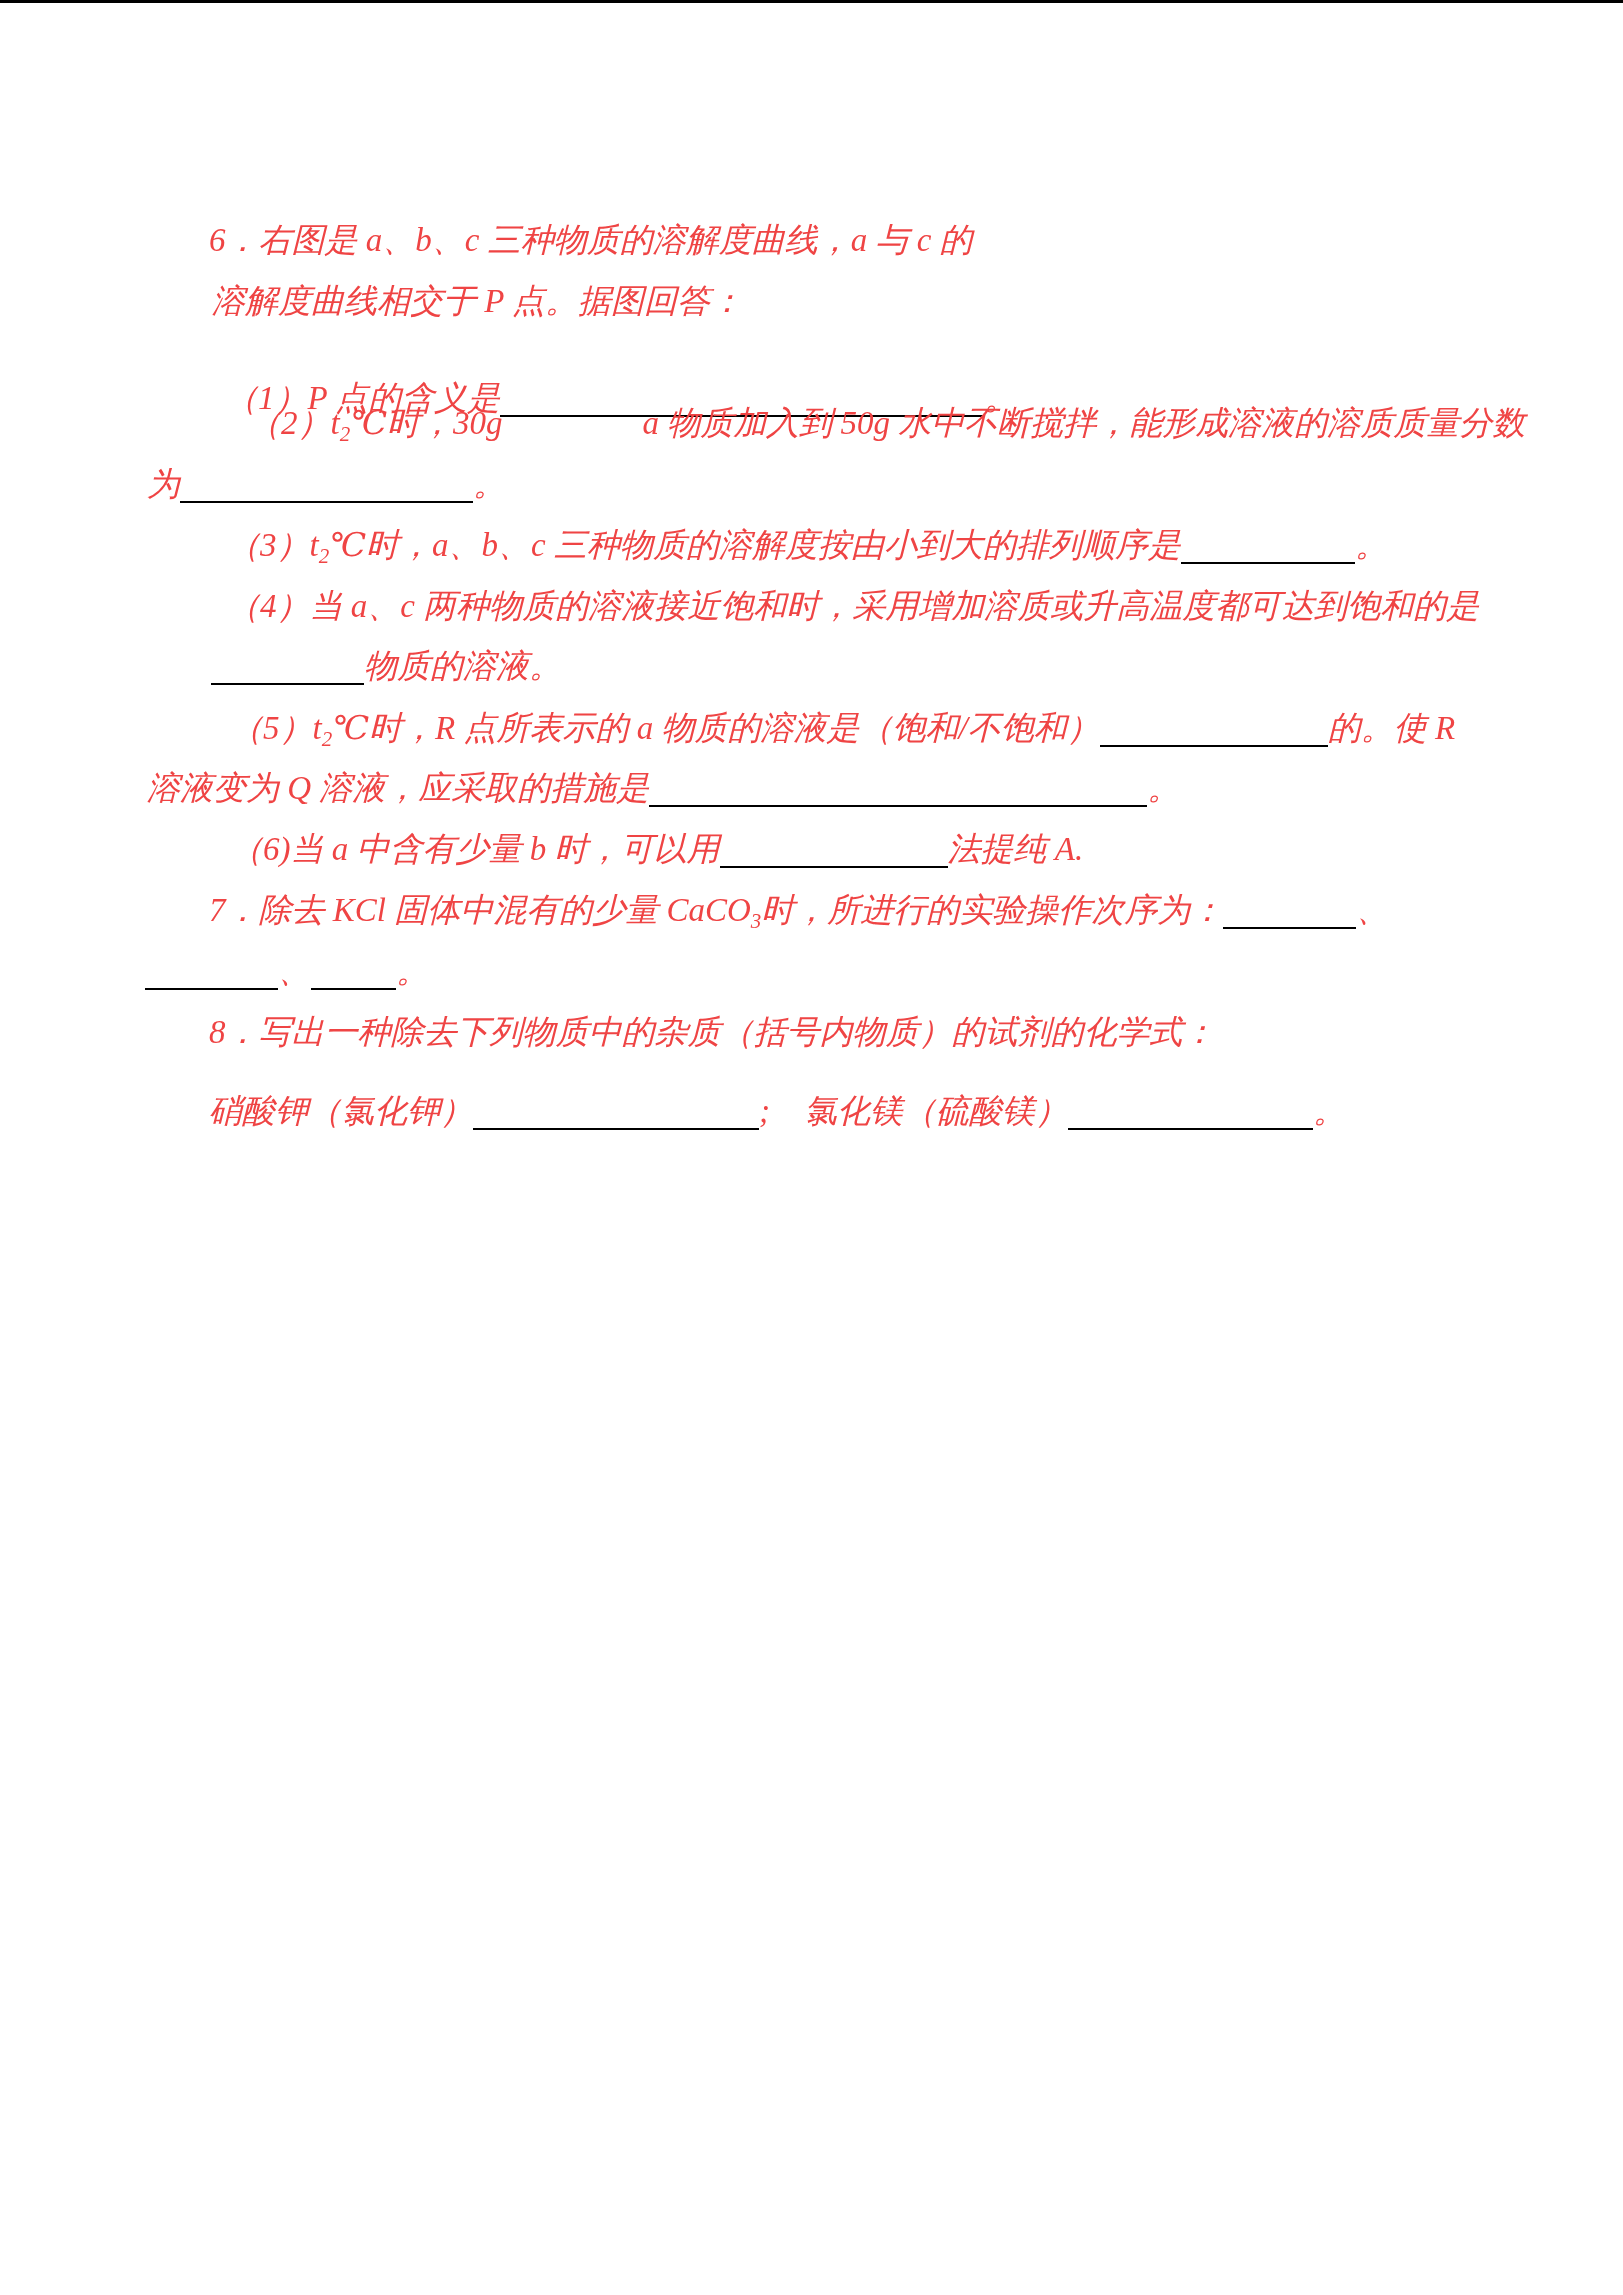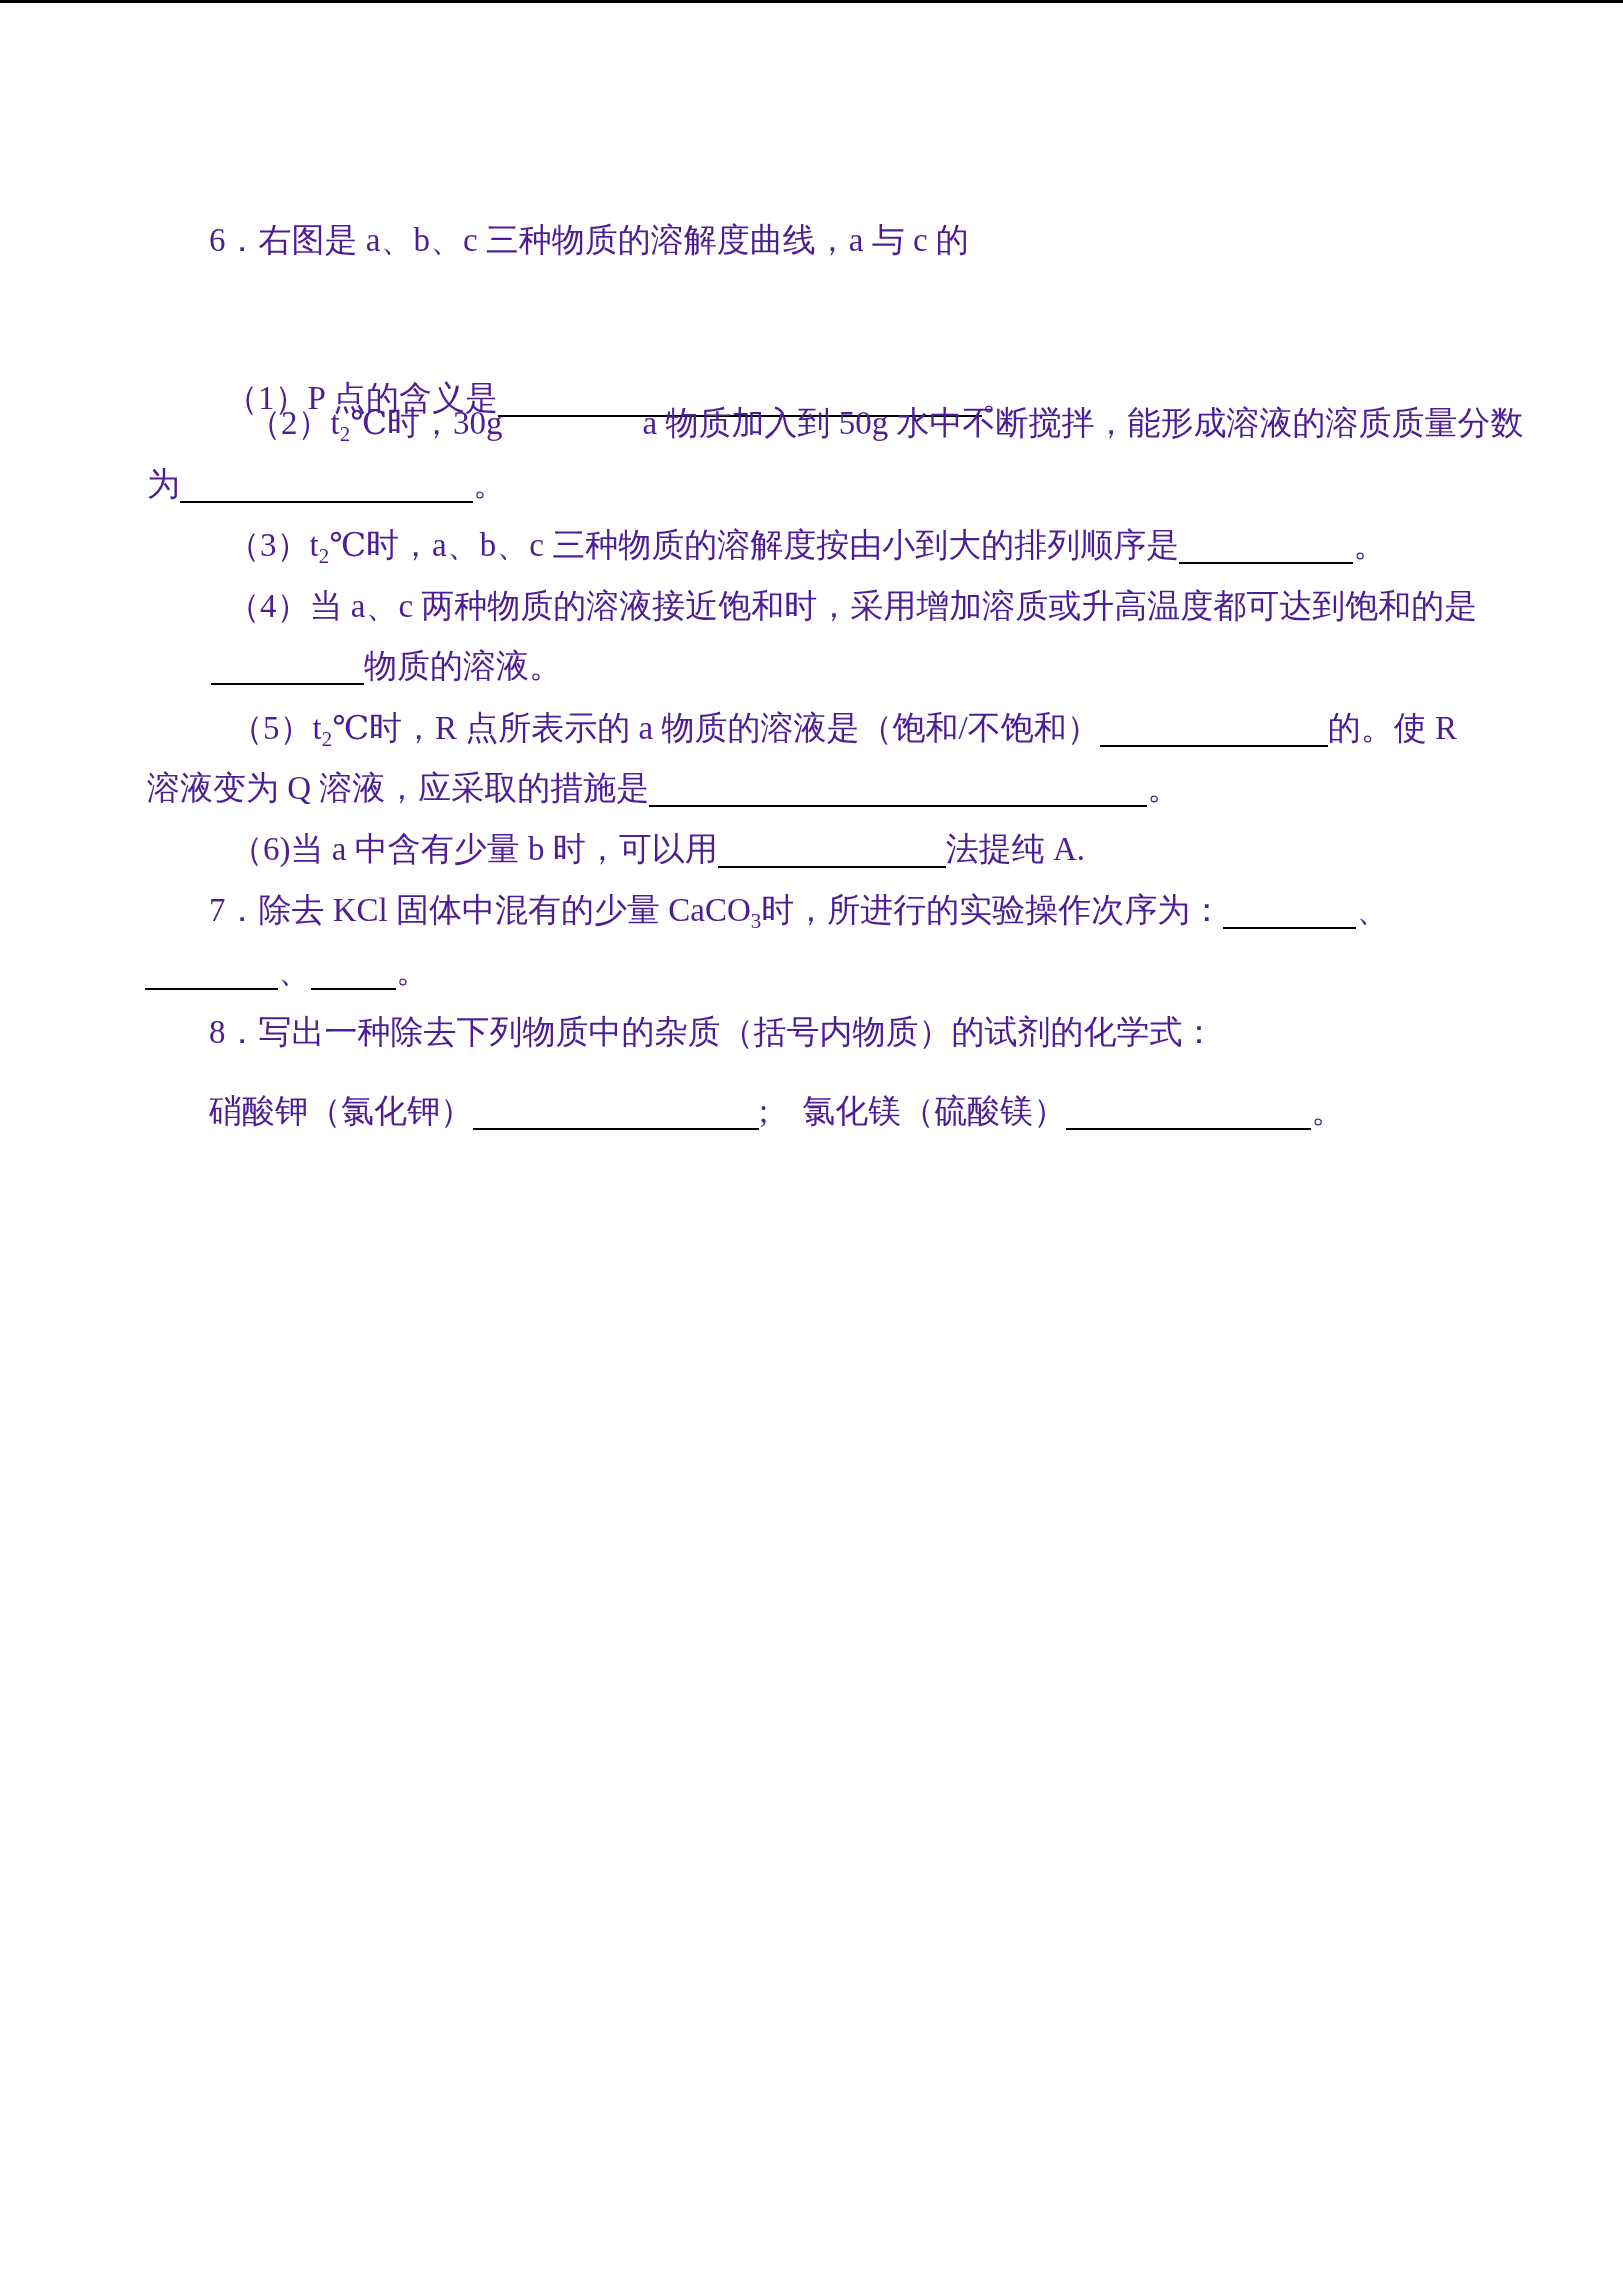--- a/index.html
+++ b/index.html
@@ -17,21 +17,22 @@
     position: absolute;
     top: 0; left: 0;
     width: 100%; height: 3.4px;
     background: #000000;
   }
   .line {
     position: absolute;
     font-size: 33px;
     line-height: 37px;
     white-space: nowrap;
-    color: #4c1d95;
+    color: #ef4444;
+    font-style: italic;
   }
   .line sub {
     font-size: 21px;
     line-height: 0;
     vertical-align: -6.8px;
   }
   .blank {
     display: inline-block;
     height: 20.5px;
     border-bottom: 2.7px solid #000000;
@@ -52,20 +53,23 @@
 </style>
 </head>
 <body>
 
 <div id="page">
 
   <div class="topbar"></div>
 
   <div class="line" style="top:222px; left:209px;">
     <span>6．右图是 a、b、c 三种物质的溶解度曲线，a 与 c 的</span>
+  </div>
+  <div class="line" style="top:283px; left:212px;">
+    <span>溶解度曲线相交于 P 点。据图回答：</span>
   </div>
 
   <div class="line" style="top:344px; left:225px;margin-top:36px;">
     <span>（1）P 点的含义是</span><span class="blank" style="width:484px;"></span><span>。</span>
   </div>
 
   <div class="line" style="top:405px; left:225px;margin-left:23px;">
     <span>（2）t</span><sub>2</sub><span>℃时，30g</span><span class="gap" style="width:140px;"></span><span>a 物质加入到 50g 水中不断搅拌，能形成溶液的溶质质量分数</span>
   </div>
 

